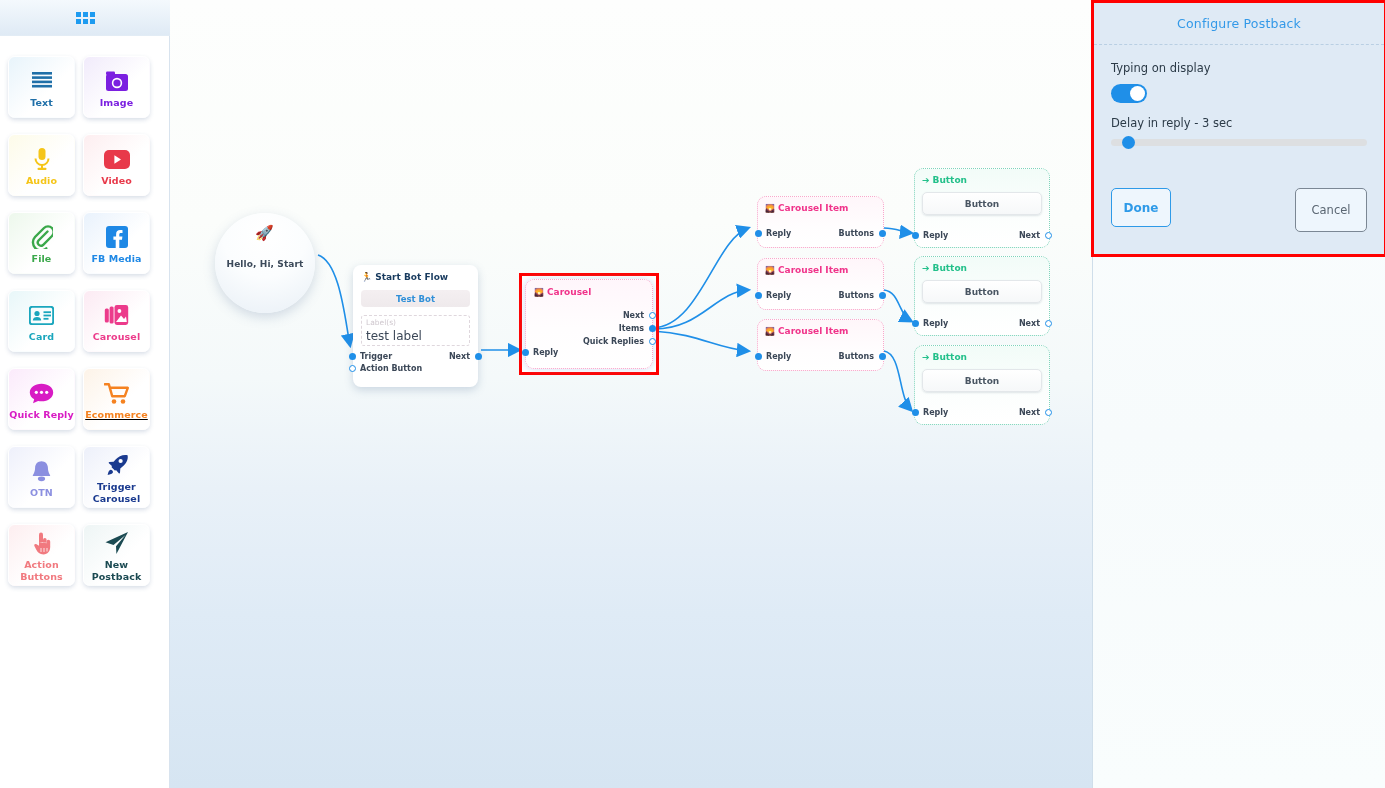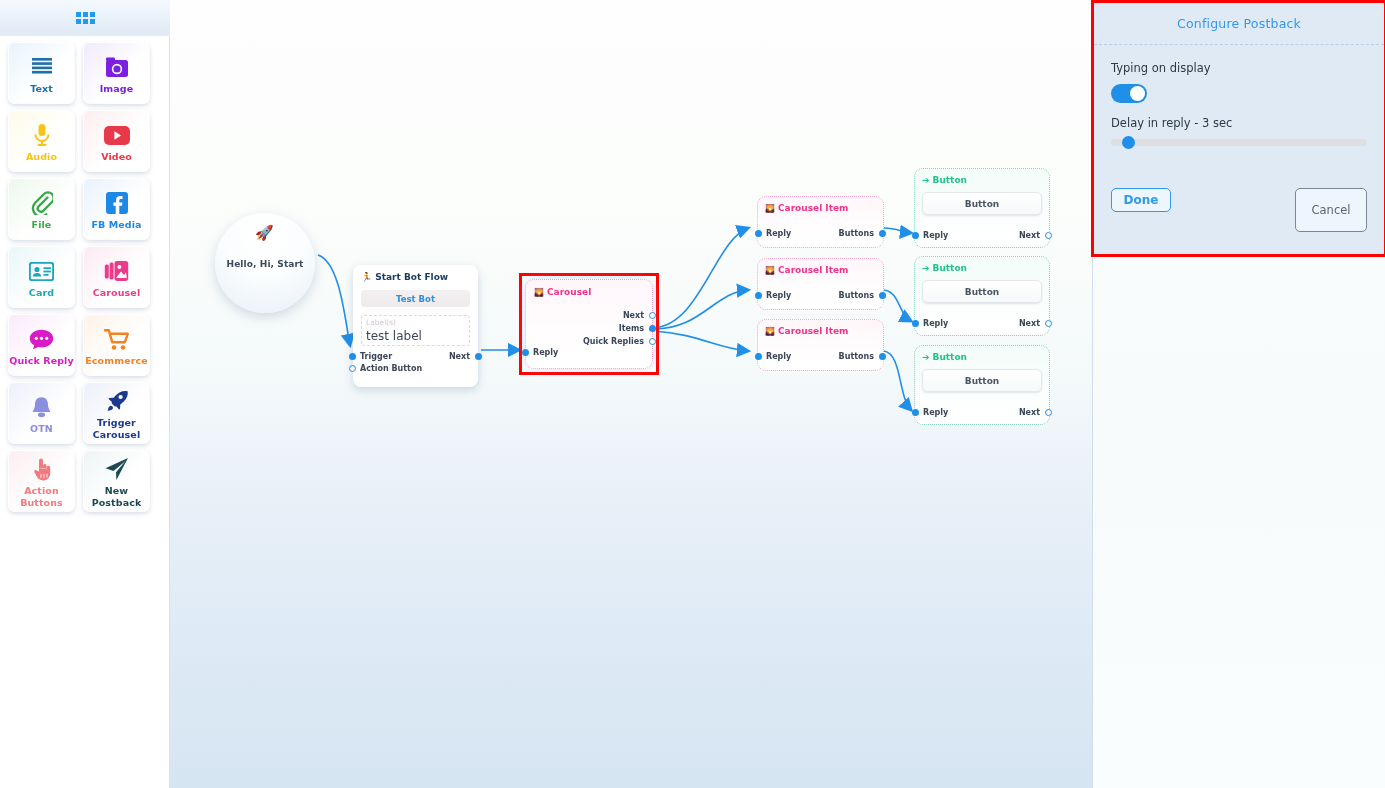--- a/index.html
+++ b/index.html
@@ -21,21 +21,21 @@
   .sidebar-header {
     height: 36px; width: 170px;
     background: linear-gradient(180deg, #f4f9fd 0%, #dfeaf5 100%);
     border-bottom: 1px solid #e2ecf5;
     display: flex; align-items: center; justify-content: center;
   }
   .grid-icon { display: grid; grid-template-columns: repeat(3, 5px);
                grid-template-rows: repeat(2, 5px); gap: 2px; }
   .grid-icon i { background: #1e9bf0; display: block; width: 5px; height: 5px; }
 
-  .tiles { padding: 6px 8px; display: flex; flex-wrap: wrap; gap: 6px 8px; }
+  .tiles { padding: 20px 8px; display: flex; flex-wrap: wrap; gap: 16px 8px; }
   .tile {
     width: 67px; height: 62px;
     border-radius: 7px;
     box-shadow: 0 2px 4px rgba(80,110,150,.22);
     display: flex; flex-direction: column;
     align-items: center; justify-content: center;
     cursor: pointer; position: relative;
     border: 1px solid rgba(255,255,255,.7);
   }
   .tile .glyph { height: 30px; display:flex; align-items:center; justify-content:center; }
@@ -188,21 +188,21 @@
   }
   .slider .thumb {
     position: absolute; left: 11px; top: -3px;
     width: 13px; height: 13px; border-radius: 50%; background: #1f8fe8;
   }
   .cfg-actions {
     position: absolute; left: 17px; right: 17px; bottom: 22px;
     display: flex; justify-content: space-between;
   }
   .btn-done {
-    width: 60px; height: 24px; border-radius: 5px;
+    width: 60px; height: 39px; border-radius: 5px;
     border: 1.5px solid #2e9ae8; background: #eef6fd;
     display: flex; align-items: center; justify-content: center;
     font-size: 12px; font-weight: 700; color: #2e9ae8; cursor: pointer;
   }
   .btn-cancel {
     width: 72px; height: 44px; border-radius: 5px;
     border: 1.5px solid #7b8794; background: #eef6fd;
     display: flex; align-items: center; justify-content: center;
     font-size: 11.5px; color: #5a6672; cursor: pointer;
   }
@@ -314,21 +314,21 @@
           <div class="glyph">
             <svg width="25" height="21" viewBox="0 0 25 21">
               <path d="M12.5 0.8C5.9.8.8 4.6.8 9.4c0 2.8 1.7 5.3 4.4 6.9L4 20.3l5.1-2.4c1.1.2 2.2.4 3.4.4 6.6 0 11.7-3.9 11.7-8.9S19.1.8 12.5.8z" fill="#d81bc4"></path>
         <circle cx="7.3" cy="9.3" r="1.6" fill="#fff"></circle>
               <circle cx="12.5" cy="9.3" r="1.6" fill="#fff"></circle>
               <circle cx="17.7" cy="9.3" r="1.6" fill="#fff"></circle>
             </svg>
           </div>
           <div class="tlabel" style="color: rgb(216, 27, 196);">Quick Reply</div>
         </div>
-        <div class="tile" style="background: linear-gradient(135deg, rgb(253, 243, 232) 0%, rgb(255, 255, 255) 60%);">
+        <div class="tile" style="background: linear-gradient(135deg, rgb(253, 243, 232) 0%, rgb(255, 255, 255) 60%); text-decoration: underline;">
           <div class="glyph">
             <svg width="26" height="23" viewBox="0 0 26 23">
               <path d="M0.8 2.2h4l3.4 12h12.6l3-8.4H6.6" stroke="#f58220" stroke-width="2.4" fill="none" stroke-linecap="round" stroke-linejoin="round"></path>
         <circle cx="10" cy="19.5" r="2.3" fill="#f58220"></circle>
               <circle cx="19" cy="19.5" r="2.3" fill="#f58220"></circle>
             </svg>
           </div>
           <div class="tlabel" style="color: rgb(245, 130, 32);">Ecommerce</div>
         </div>
         <div class="tile" style="background: linear-gradient(135deg, rgb(238, 240, 251) 0%, rgb(255, 255, 255) 60%);">

